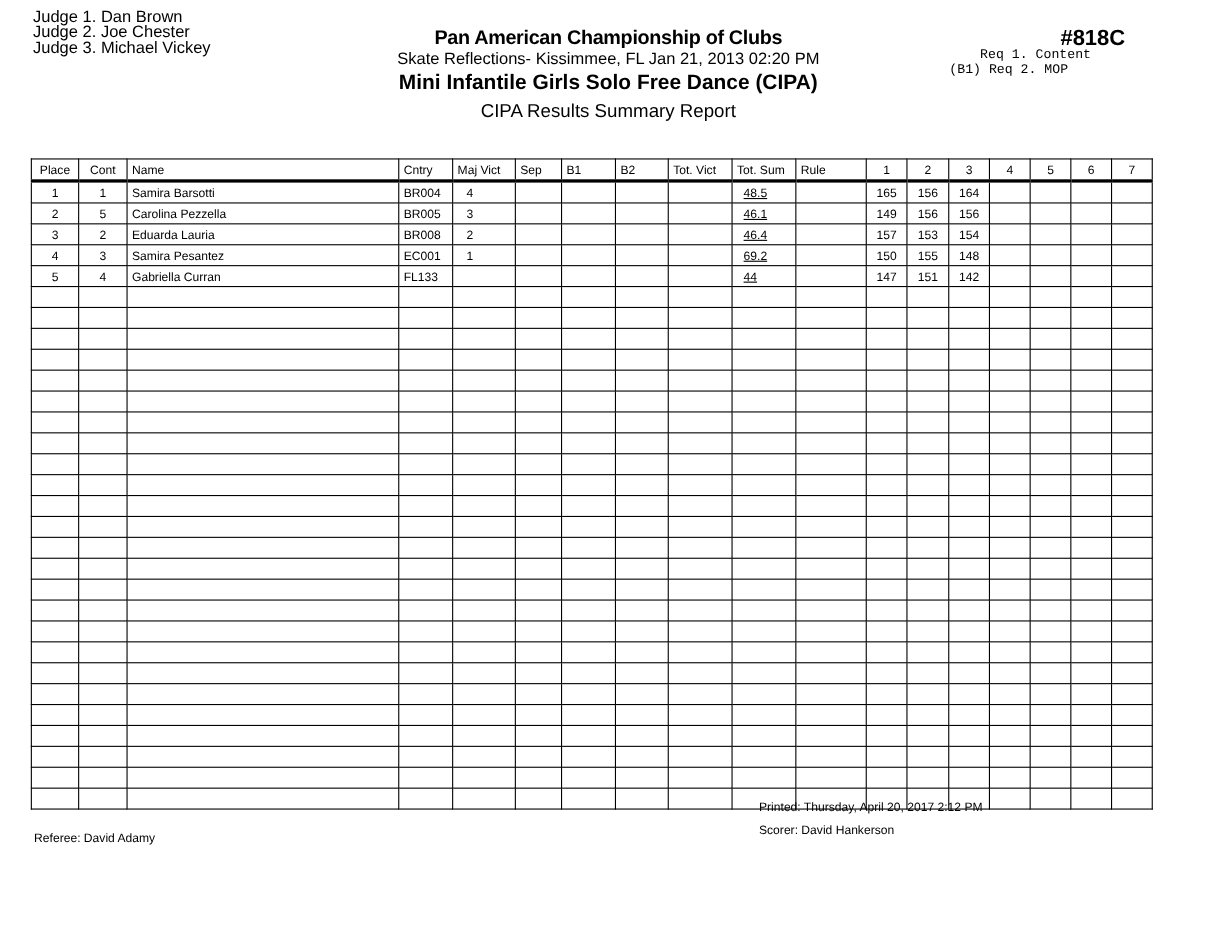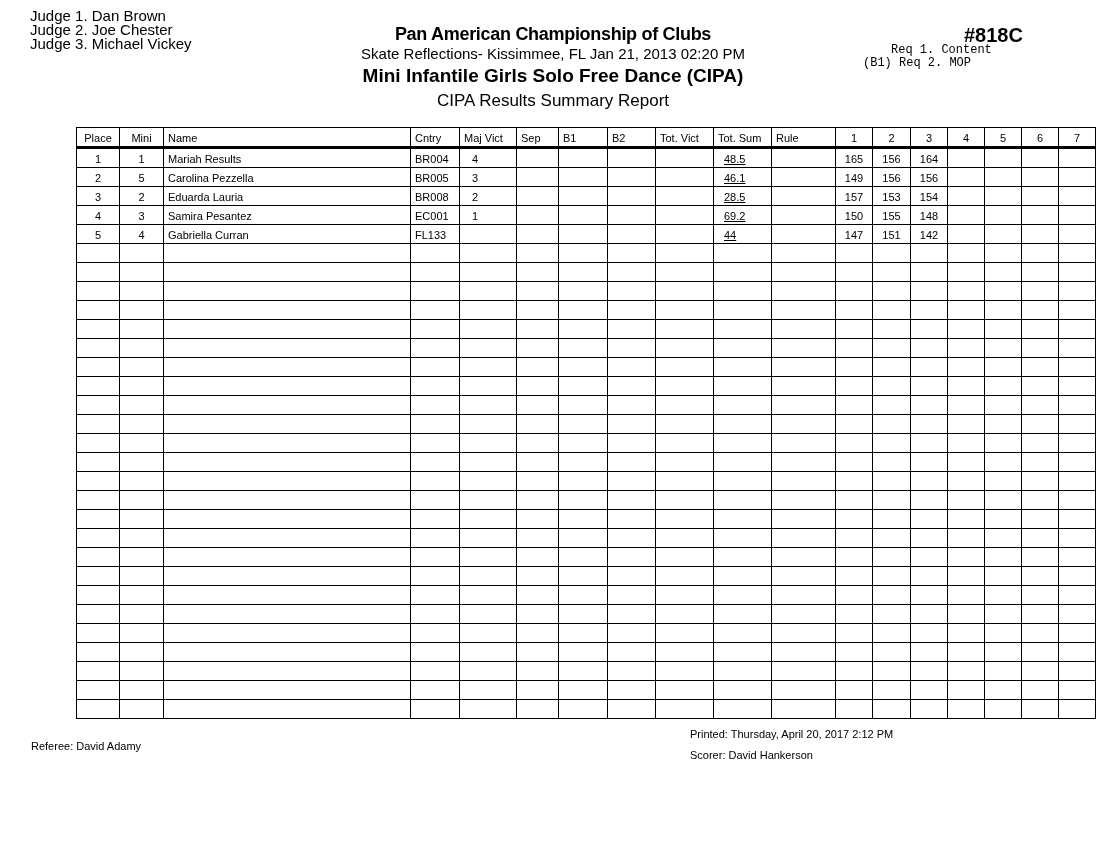--- a/index.html
+++ b/index.html
@@ -8,22 +8,22 @@
   .abs { position:absolute; white-space:nowrap; }
   .judges { left:30px; top:9px; font-size:15px; line-height:14px; }
   .center { left:0; width:1106px; text-align:center; }
   .t1 { top:24px; font-size:18px; font-weight:bold; letter-spacing:-0.3px; }
   .t2 { top:45px; font-size:15px; }
   .t3 { top:65px; font-size:19px; font-weight:bold; }
   .t4 { top:91px; font-size:17px; }
   .eventno { left:964px; top:24px; font-size:20px; font-weight:bold; }
   .reqs { left:863px; top:44px; font-size:12px; line-height:13px;font-family:Liberation Mono, monospace; }
   .reqs div { white-space:nowrap; }
-  table.grid { position:absolute; left:28px; top:127px; border-collapse:collapse;
-               table-layout:fixed; font-size:11px;margin-left:48px; }
+  table.grid { position:absolute; left:28px; top:144px; border-collapse:collapse;
+               table-layout:fixed; font-size:11px; }
   table.grid td, table.grid th { border:1px solid #000; padding:0 0 0 4px; height:18px;
                overflow:hidden; white-space:nowrap; font-weight:normal; text-align:left;
                vertical-align:bottom; line-height:15px; }
   table.grid thead th { height:18px; border-bottom:3px solid #000; }
   table.grid .c { text-align:center; padding:0; }
   table.grid td.ind { padding-left:12px; }
   table.grid td.ind2 { padding-left:10px;text-decoration:underline; }
   .foot { font-size:11px; }
 </style>
 </head>
@@ -63,21 +63,21 @@
       <col style="width:38px">
       <col style="width:37px">
       <col style="width:37px">
     <col style="width:37px">
       <col style="width:37px">
       <col style="width:37px">
   </colgroup>
   <thead>
     <tr>
       <th class="c">Place</th>
-      <th class="c">Mini</th>
+      <th class="c">Cont</th>
       <th>Name</th>
       <th>Cntry</th>
       <th>Maj Vict</th>
       <th>Sep</th>
       <th>B1</th>
       <th>B2</th>
       <th>Tot. Vict</th>
       <th>Tot. Sum</th>
       <th>Rule</th>
       <th class="c">1</th>
@@ -86,21 +86,21 @@
       <th class="c">4</th>
       <th class="c">5</th>
       <th class="c">6</th>
       <th class="c">7</th>
     </tr>
   </thead>
   <tbody id="tbody">
       <tr>
         <td class="c">1</td>
         <td class="c">1</td>
-        <td>Mariah Results</td>
+        <td>Samira Barsotti</td>
         <td>BR004</td>
         <td class="ind">4</td>
         <td></td>
         <td></td>
         <td></td>
         <td></td>
         <td class="ind2">48.5</td>
         <td></td>
         <td class="c">165</td>
         <td class="c">156</td>
@@ -133,21 +133,21 @@
       <tr>
         <td class="c">3</td>
         <td class="c">2</td>
         <td>Eduarda Lauria</td>
         <td>BR008</td>
         <td class="ind">2</td>
         <td></td>
         <td></td>
         <td></td>
         <td></td>
-        <td class="ind2">28.5</td>
+        <td class="ind2">46.4</td>
         <td></td>
         <td class="c">157</td>
         <td class="c">153</td>
         <td class="c">154</td>
         <td class="c"></td>
         <td class="c"></td>
         <td class="c"></td>
         <td class="c"></td>
       </tr>
       <tr>
@@ -686,15 +686,15 @@
         <td></td>
         <td></td>
         <td></td>
         <td></td>
         <td></td>
         <td></td>
       </tr>
     </tbody>
 </table>
 
-<div class="abs foot" style="left:31px; top:740px;">Referee:  David Adamy</div>
+<div class="abs foot" style="left:31px; top:756px;">Referee:  David Adamy</div>
 <div class="abs foot" style="left:690px; top:728px;">Printed:  Thursday, April 20, 2017  2:12 PM</div>
 <div class="abs foot" style="left:690px; top:749px;">Scorer:  David Hankerson</div>
 
 </body></html>

